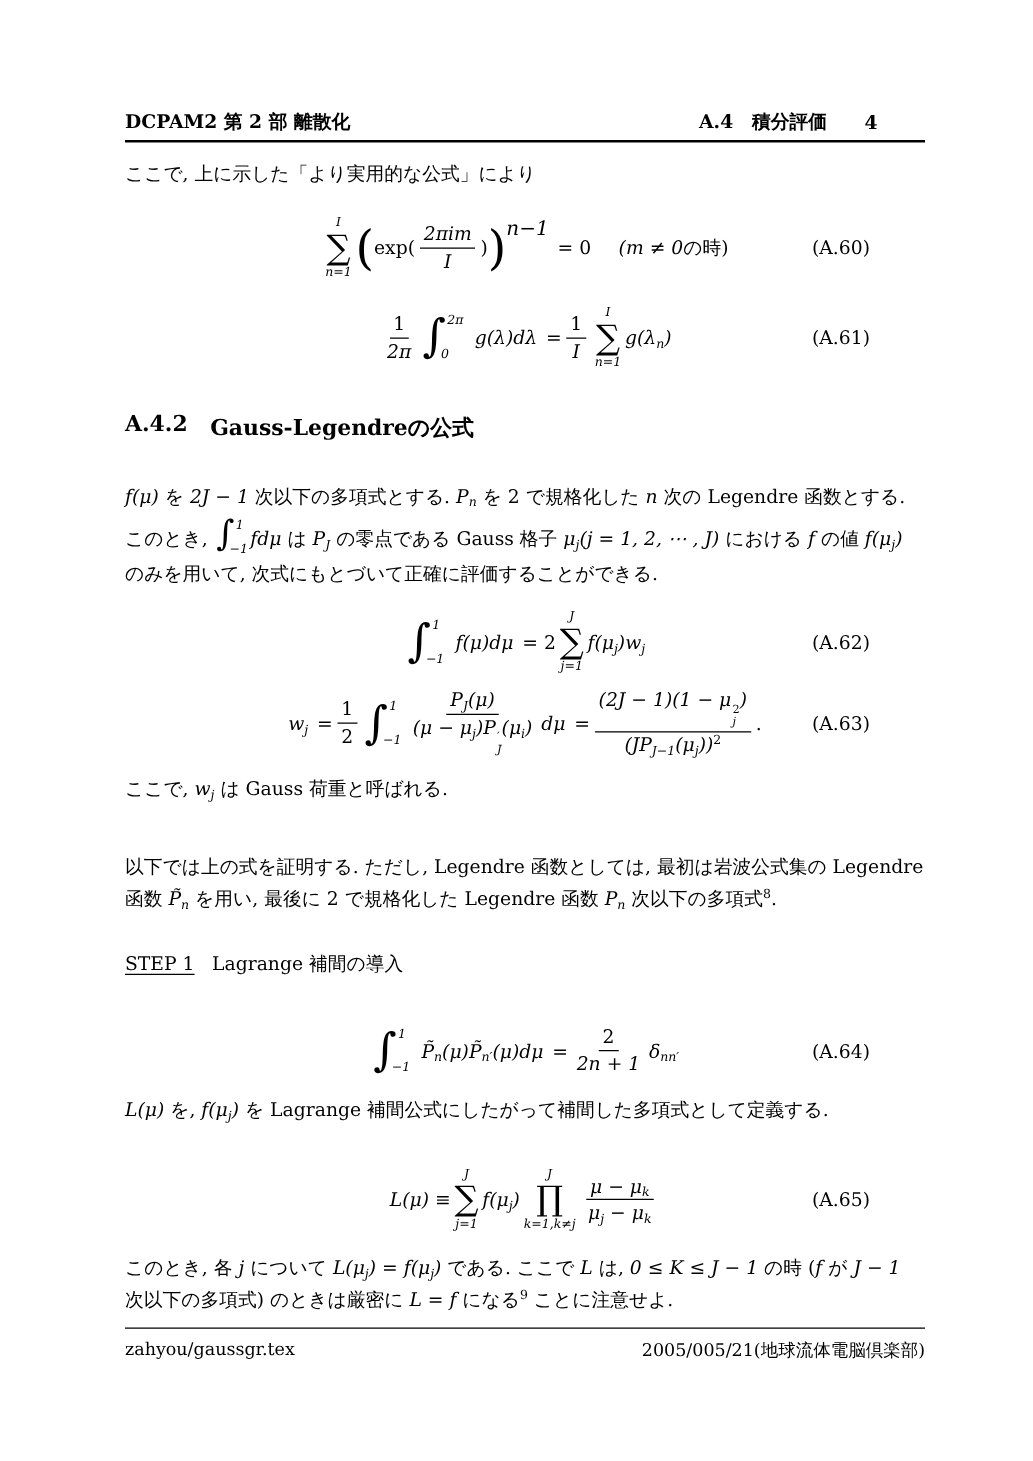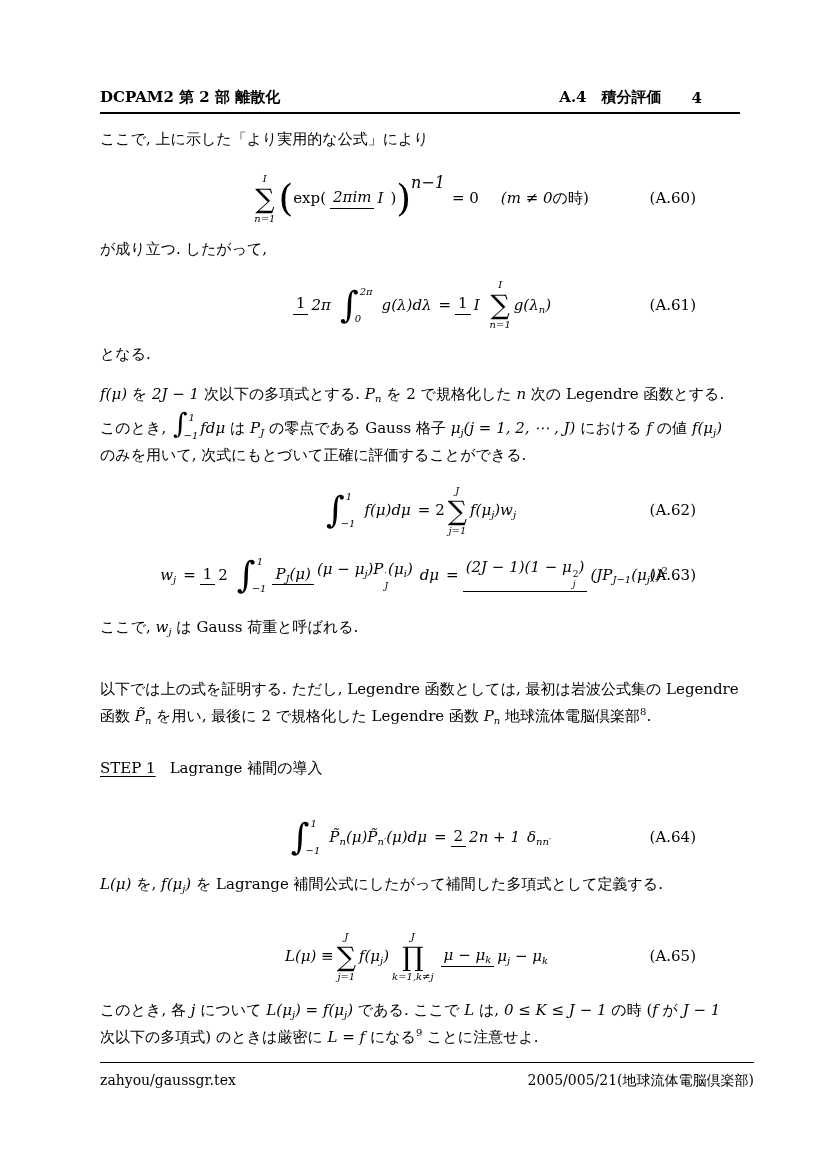--- a/index.html
+++ b/index.html
@@ -37,34 +37,34 @@
   .opsym{font-size:27px;line-height:1;font-style:normal;padding:1px 0;}
   
   .intg{display:inline-flex;align-items:center;margin:0 2px;}
   .intsym{font-size:36px;line-height:1;font-style:normal;}
   .ilims{display:inline-flex;flex-direction:column;justify-content:space-between;height:38px;font-size:10px;font-style:italic;margin-left:1px;}
   .ilims .ilt{align-self:flex-start;}
   .ilims .ilb{align-self:flex-start;margin-left:-5px;}
   .intg.inline .intsym{font-size:28px;}
   .intg.inline .ilims{height:30px;}
   
-  .frac{display:inline-flex;flex-direction:row;align-items:center;vertical-align:middle;margin:16px 4px;line-height:1.25;}
+  .frac{display:inline-flex;flex-direction:column;align-items:center;vertical-align:middle;margin:16px 4px;line-height:1.25;}
   .frac .fn{padding:0 3px 1px;border-bottom:1px solid #000;white-space:nowrap;}
   .frac .fd{padding:1px 3px 0;white-space:nowrap;}
   
   .ss{display:inline-flex;flex-direction:column;align-items:flex-start;font-size:9px;line-height:1.1;vertical-align:-5px;margin-left:1px;font-style:italic;}
   .ss .s-top{font-style:normal;}
   
   h2.sec{margin:30px 0 0;font-size:17.5px;font-weight:bold;display:flex;}
   h2.sec .secnum{margin-right:18px;}
   
   .ul{text-decoration:underline;text-underline-offset:3px;margin-top:24px;}
   .steprest{margin-left:14px;}
   
-  .ftr{position:absolute;left:100px;right:72px;top:1062px;border-top:1px solid #000;padding-top:9px;display:flex;justify-content:space-between;font-size:14px;}
+  .ftr{position:absolute;left:100px;right:86px;top:1062px;border-top:1px solid #000;padding-top:9px;display:flex;justify-content:space-between;font-size:14px;}
 </style>
 </head>
 <body>
 
 <div class="page">
 
   <div class="hdr">
     <span class="hdr-left">DCPAM2 第 2 部 離散化</span>
     <span class="hdr-right">
       <span>A.4　積分評価</span>
@@ -88,21 +88,20 @@
     </span>
     <span class="r">)</span>
     <span style="font-size:38px;font-weight:300">)</span>
     <span class="m" style="font-size:16px;position:relative;top:-16px">n−1</span>
     <span class="r g">= 0</span>
     <span class="m gg">(m ≠ 0</span>
     <span class="r"> の時)</span>
     <span class="eqno">(A.60)</span>
   </div>
 
-  <p class="t"><span>が成り立つ. したがって,</span></p>
 
   <div class="eq" style="margin:12px 0 6px;height:60px">
     <span class="frac">
       <span class="fn r">1</span>
       <span class="fd m">2π</span>
     </span>
     <span class="intg">
       <span class="intsym">∫</span>
       <span class="ilims">
           <span class="ilt">2π</span>
@@ -117,24 +116,27 @@
     </span>
     <span class="bigop">
       <span class="lim">I</span>
       <span class="opsym">∑</span>
       <span class="lim">n=1</span>
     </span>
     <span class="m"><span>g(λ</span><sub>n</sub><span>)</span></span>
     <span class="eqno">(A.61)</span>
   </div>
 
-  <p class="t"><span>となる.</span></p>
-
-
-  <p class="t" style="margin-top:14px;line-height:1.85"><span class="m">f(μ)</span><span> を </span><span class="m">2J − 1</span><span> 次以下の多項式とする. </span><span class="m">P</span><sub>n</sub><span> を 2 で規格化した </span><span class="m">n</span><span> 次の Legendre 函数とする. このとき, </span><span class="intg inline">
+
+  <h2 class="sec">
+    <span class="secnum">A.4.2</span>
+    <span>Gauss-Legendreの公式</span>
+  </h2>
+
+  <p class="t" style="margin-top:30px;line-height:1.85"><span class="m">f(μ)</span><span> を </span><span class="m">2J − 1</span><span> 次以下の多項式とする. </span><span class="m">P</span><sub>n</sub><span> を 2 で規格化した </span><span class="m">n</span><span> 次の Legendre 函数とする. このとき, </span><span class="intg inline">
         <span class="intsym">∫</span>
         <span class="ilims">
           <span class="ilt">1</span>
           <span class="ilb">−1</span>
         </span>
       </span><span class="m">fdμ</span><span> は </span><span class="m">P</span><sub>J</sub><span> の零点である Gauss 格子 </span><span class="m">μ</span><sub>j</sub><span class="m">(j = 1, 2, ⋯ , J)</span><span> における </span><span class="m">f</span><span> の値 </span><span class="m">f(μ</span><sub>j</sub><span class="m">)</span><span> のみを用いて, 次式にもとづいて正確に評価することができる.</span></p>
 
   <div class="eq" style="margin:12px 0 0;height:56px">
     <span class="intg">
       <span class="intsym">∫</span>
@@ -183,21 +185,21 @@
             <span>j</span>
           </span><span>)</span></span>
       <span class="fd m"><span>(JP</span><sub>J−1</sub><span>(μ</span><sub>j</sub><span>))</span><sup style="font-style:normal">2</sup></span>
     </span>
     <span class="r">.</span>
     <span class="eqno">(A.63)</span>
   </div>
 
   <p class="t" style="margin-top:8px"><span>ここで, </span><span class="m">w</span><sub>j</sub><span> は Gauss 荷重と呼ばれる.</span></p>
 
-  <p class="t" style="margin-top:36px"><span>以下では上の式を証明する. ただし, Legendre 函数としては, 最初は岩波公式集の Legendre 函数 </span><span class="m">P̃</span><sub>n</sub><span> を用い, 最後に 2 で規格化した Legendre 函数 </span><span class="m">P</span><sub>n</sub><span> 地球流体電脳倶楽部</span><sup class="fref">8</sup><span>.</span></p>
+  <p class="t" style="margin-top:36px"><span>以下では上の式を証明する. ただし, Legendre 函数としては, 最初は岩波公式集の Legendre 函数 </span><span class="m">P̃</span><sub>n</sub><span> を用い, 最後に 2 で規格化した Legendre 函数 </span><span class="m">P</span><sub>n</sub><span> 次以下の多項式</span><sup class="fref">8</sup><span>.</span></p>
 
   <p class="t" style="margin-top:26px"><span class="ul">STEP 1</span><span class="steprest">Lagrange 補間の導入</span></p>
 
 
   <div class="eq" style="margin:28px 0 4px;height:56px">
     <span class="intg">
       <span class="intsym">∫</span>
       <span class="ilims">
           <span class="ilt">1</span>
           <span class="ilb">−1</span>

